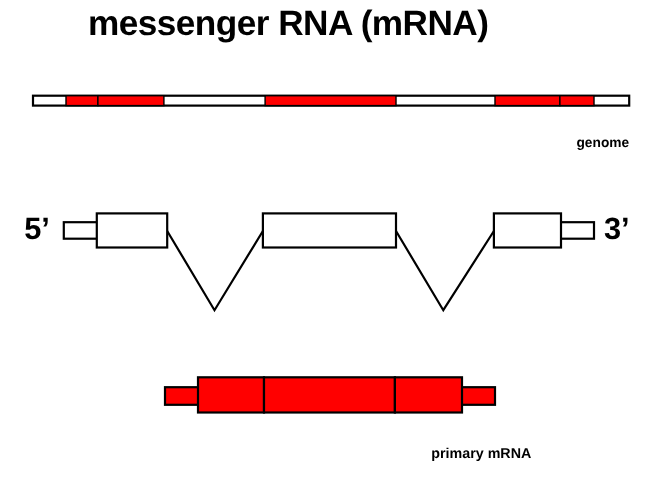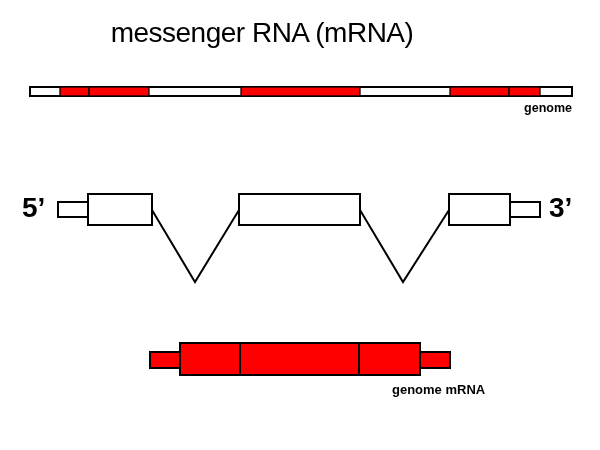--- a/index.html
+++ b/index.html
@@ -10,41 +10,42 @@
   }
   .stage {
     position: relative;
     width: 600px;
     height: 450px;
     background: #ffffff;
     overflow: hidden;
   }
   .page-title {
     position: absolute;
-    top: 17px;
+    top: 3px;
     left: 0;
     width: 524px;
     margin: 0;
     text-align: center;
-    font-size: 28px;
-    font-weight: normal;
+    font-size: 32px;
+    font-weight: bold;
     color: #000000;
     letter-spacing: -0.5px;
   }
   .diagram-svg {
     position: absolute;
     top: 0;
     left: 0;
   }
   .small-lbl {
     position: absolute;
     font-size: 12.5px;
     font-weight: bold;
     color: #000000;
     white-space: nowrap;
+    margin-top: 22px;
   }
   .genome-lbl   { top: 101px; right: 28px; }
   .pt-lbl       { top: 233px; right: 28px; }
   .mrna-lbl     { top: 382px; left: 392px; font-size: 13px; }
   .prime-lbl {
     position: absolute;
     font-size: 28px;
     font-weight: bold;
     color: #000000;
     white-space: nowrap;
@@ -77,14 +78,14 @@
       <rect x="180" y="343" width="60" height="32" fill="#ff0000" stroke="#000000" stroke-width="2"></rect>
       <rect x="240" y="343" width="119" height="32" fill="#ff0000" stroke="#000000" stroke-width="2"></rect>
       <rect x="359" y="343" width="61" height="32" fill="#ff0000" stroke="#000000" stroke-width="2"></rect>
     </svg>
 
   <div class="small-lbl genome-lbl">genome</div>
 
   <div class="prime-lbl five-prime">5’</div>
   <div class="prime-lbl three-prime">3’</div>
 
-  <div class="small-lbl mrna-lbl">genome mRNA</div>
+  <div class="small-lbl mrna-lbl">primary mRNA</div>
 </div>
 
 </body></html>

